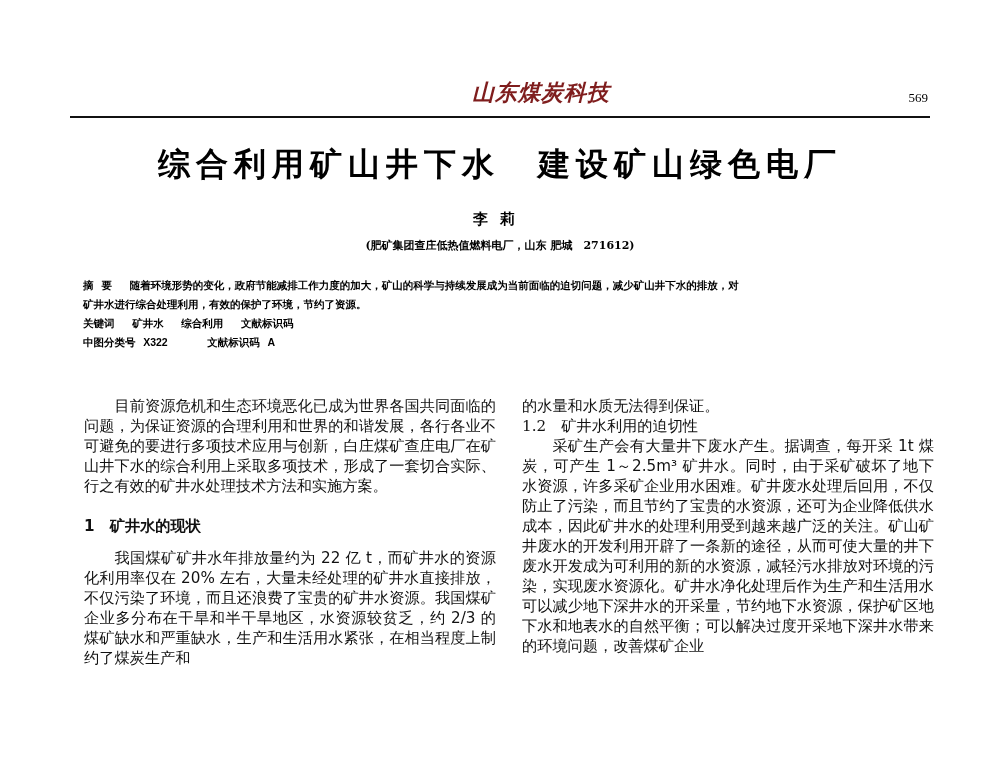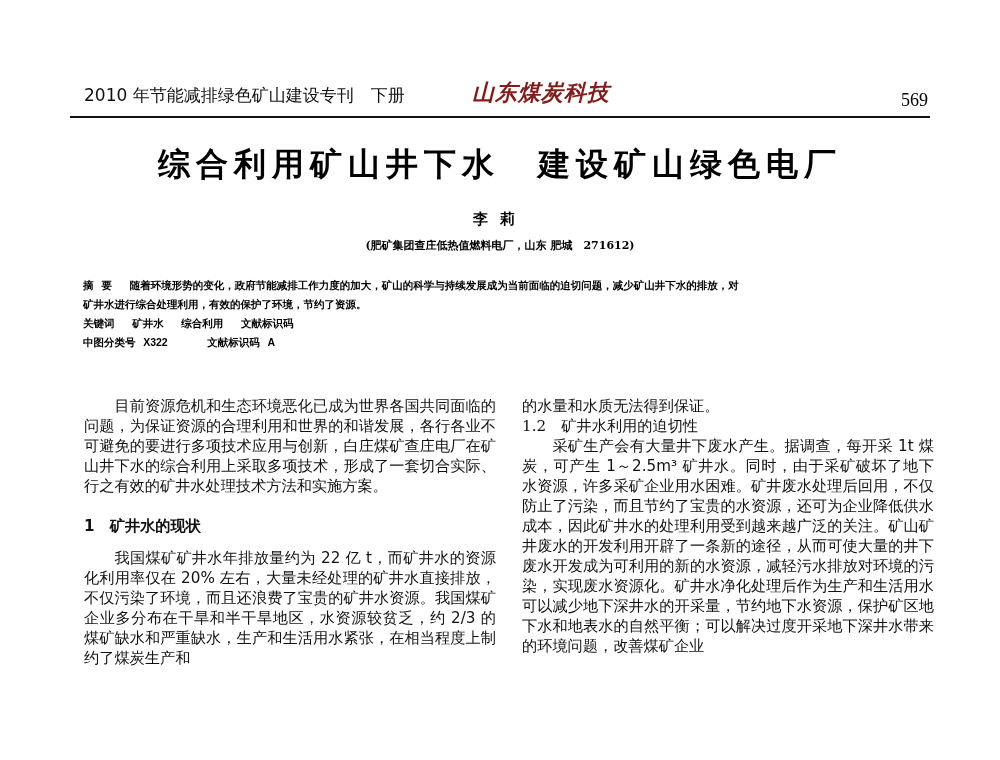--- a/index.html
+++ b/index.html
@@ -48,21 +48,21 @@
       font-style: italic;
       letter-spacing: 1px;
       color: #7f1d1d;
       white-space: nowrap;
     }
     .page-number {
       position: absolute;
       right: 4px;
       top: 16px;
       font-family: "Liberation Serif", serif;
-      font-size: 18px;
+      font-size: 13px;
       color: #000;
     }
     .header-rule {
       position: absolute;
       left: 70px;
       top: 116px;
       width: 860px;
       height: 2px;
       background: #111;
     }
@@ -164,21 +164,20 @@
       white-space: pre;
     }
     .gap { height: 10px; }
   </style>
 </head>
 <body>
 
 <div class="page">
 
   <div class="running-header">
-    <span class="journal-issue">2010 年节能减排绿色矿山建设专刊　下册</span>
     <span class="journal-name">山东煤炭科技</span>
     <span class="page-number">569</span>
   </div>
   <div class="header-rule"></div>
 
   <div class="article-title">综合利用矿山井下水　建设矿山绿色电厂</div>
   <div class="author">李莉</div>
   <div class="affiliation">(肥矿集团查庄低热值燃料电厂，山东 肥城　271612)</div>
 
   <div class="abstract-block">

